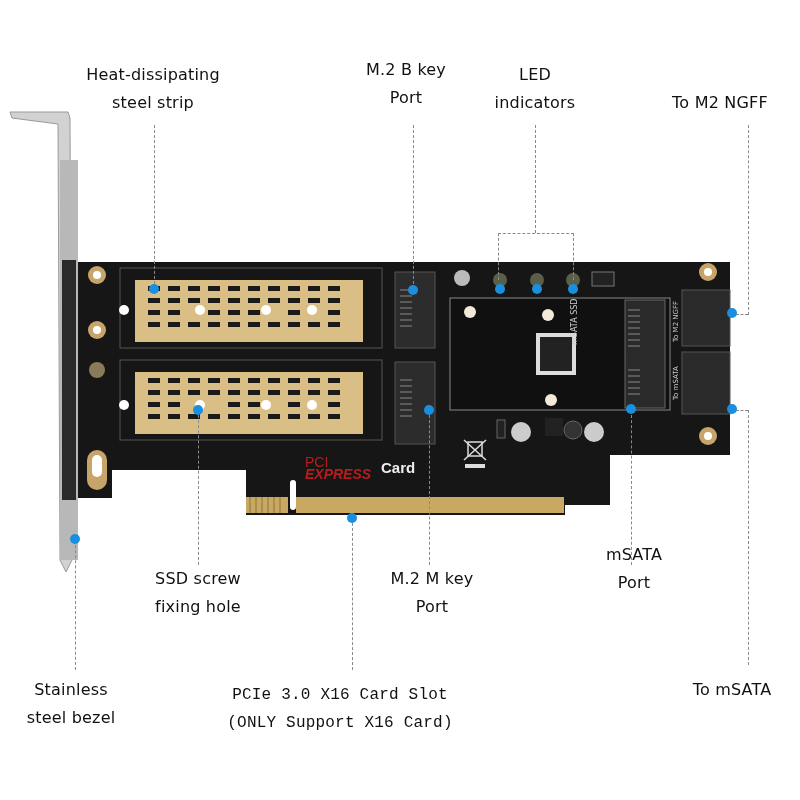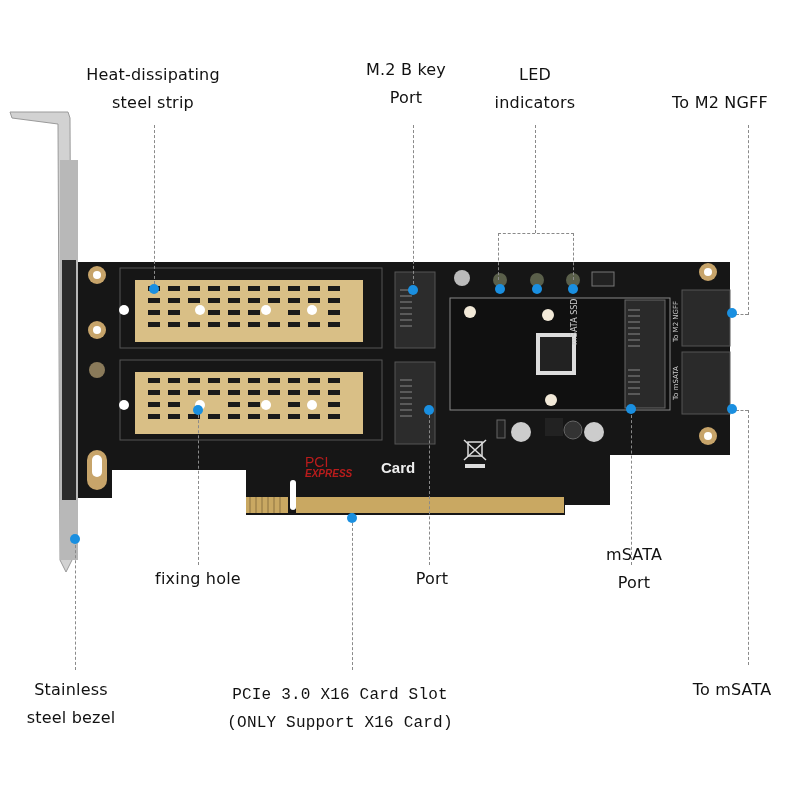--- a/index.html
+++ b/index.html
@@ -202,21 +202,21 @@
       <rect x="468" y="442" width="14" height="14"></rect>
       <line x1="464" y1="440" x2="486" y2="460"></line>
         <line x1="486" y1="440" x2="464" y2="460"></line>
     </g>
     <rect x="465" y="464" width="20" height="4" fill="#ddd"></rect>
   </g>
 </svg>
 
 <div style="position:absolute;left:305px;top:456px;color:#b91c1c;font-family:'Liberation Sans',sans-serif;line-height:12px;">
   <div style="font-size:14px;">PCI</div>
-  <div style="font-size:10px;font-weight:bold;font-style:italic;">EXPRESS</div>
+  <div style="font-size:14px;font-weight:bold;font-style:italic;">EXPRESS</div>
 </div>
 <div style="position:absolute;left:381px;top:459px;color:#eee;font-family:'Liberation Sans',sans-serif;font-size:15px;font-weight:bold;">Card</div>
 <div style="position:absolute;left:570px;top:345px;color:#ccc;font-size:8px;transform:rotate(-90deg);transform-origin:left top;">mSATA SSD</div>
 <div style="position:absolute;left:672px;top:342px;color:#ccc;font-size:7px;transform:rotate(-90deg);transform-origin:left top;">To M2 NGFF</div>
 <div style="position:absolute;left:672px;top:400px;color:#ccc;font-size:7px;transform:rotate(-90deg);transform-origin:left top;">To mSATA</div>
 
 <div class="lead" style="left:154px;top:125px;height:164px;"></div>
 <div class="lead" style="left:413px;top:125px;height:164px;"></div>
 <div class="lead" style="left:535px;top:125px;height:108px;"></div>
 <div style="position:absolute;left:498px;top:233px;width:74px;height:46px;border:1.3px dashed #8a8a8a;border-bottom:none;"></div>
@@ -254,23 +254,25 @@
 </div>
 <div class="label" style="left:472px;top:61px;width:126px;text-align:center;">
   <span>LED</span>
   <span>indicators</span>
 </div>
 <div class="label" style="left:640px;top:89px;width:160px;">
   <span>To M2 NGFF</span>
 </div>
 
 <div class="label" style="left:128px;top:565px;width:140px;">
+  <span>SSD screw</span>
   <span>fixing hole</span>
 </div>
 <div class="label" style="left:362px;top:565px;width:140px;">
+  <span>M.2 M key</span>
   <span>Port</span>
 </div>
 <div class="label" style="left:574px;top:541px;width:120px;">
   <span>mSATA</span>
   <span>Port</span>
 </div>
 
 <div class="label" style="left:0px;top:676px;width:142px;">
   <span>Stainless</span>
   <span>steel bezel</span>

